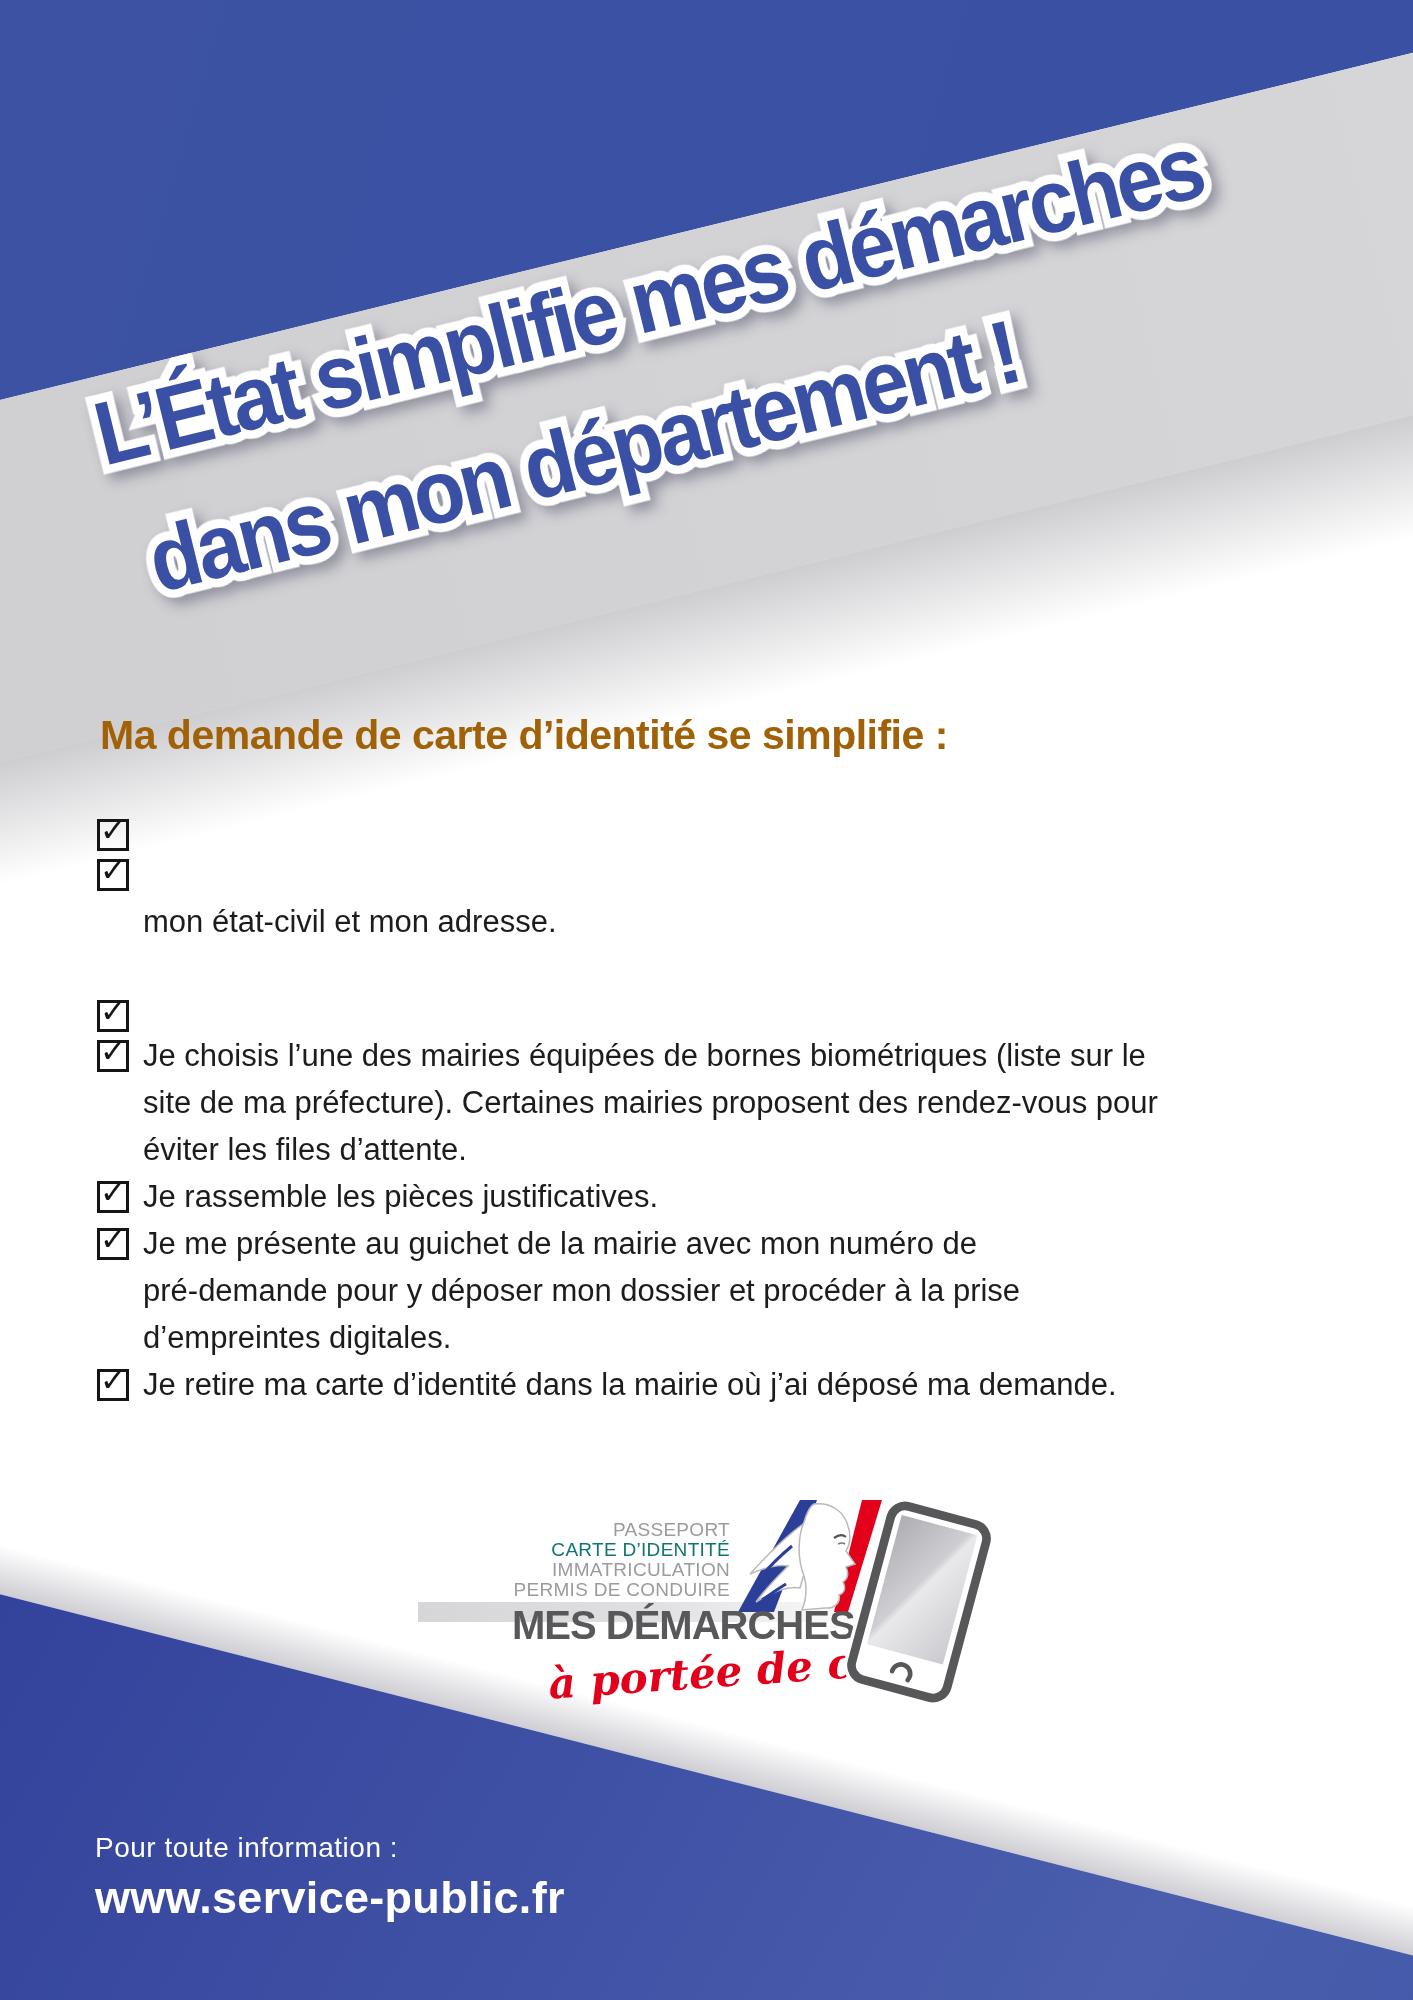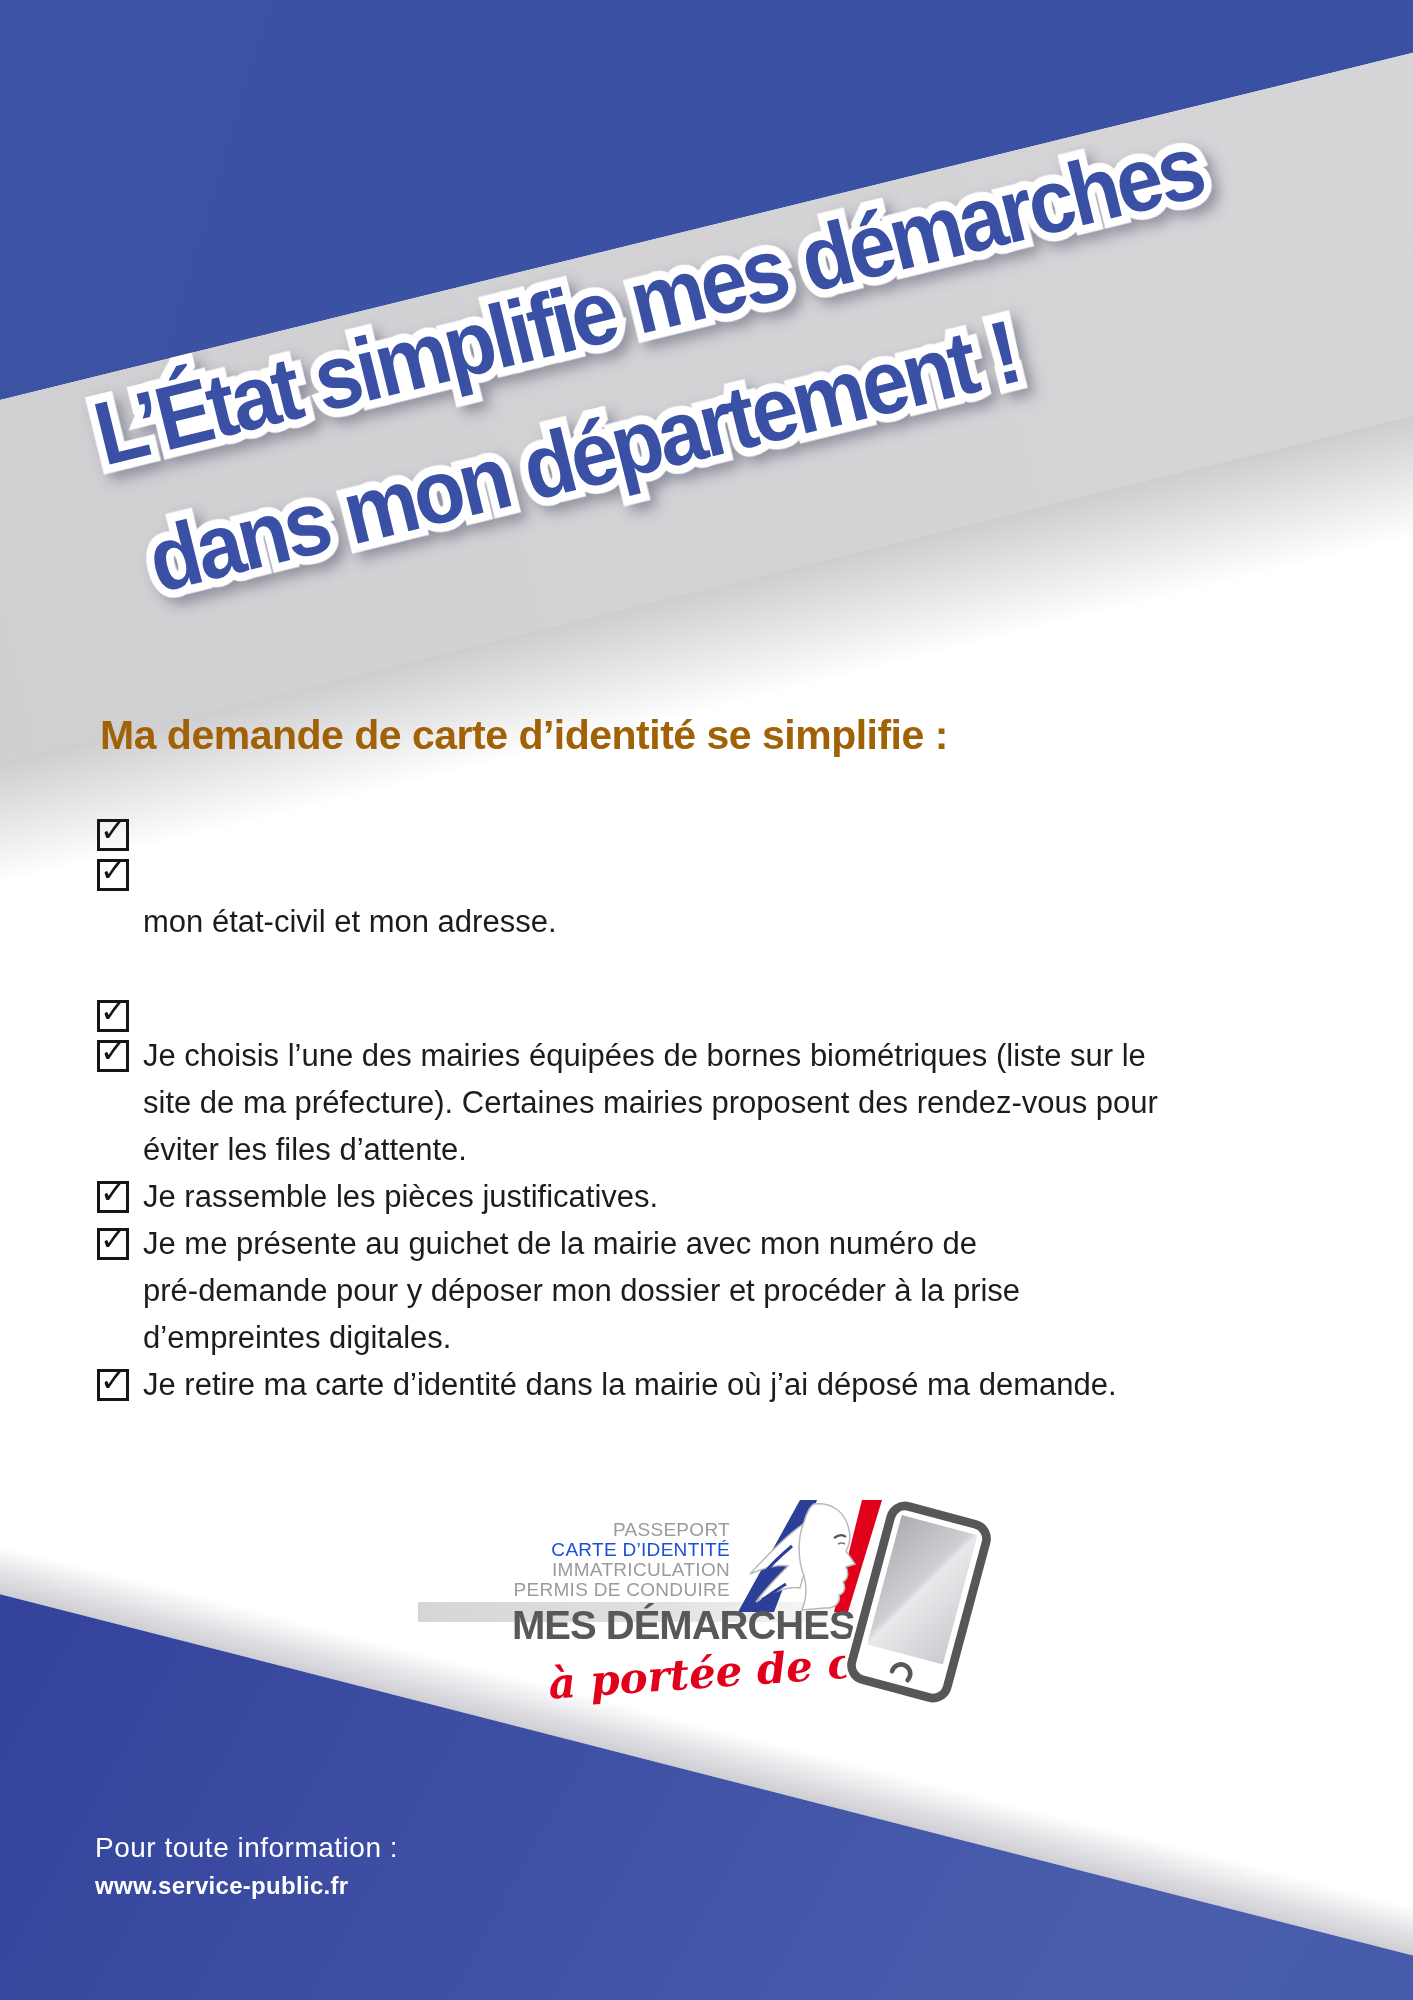--- a/index.html
+++ b/index.html
@@ -34,36 +34,36 @@
   .txt{white-space:pre-line;}
   .blk{display:block;}
   .url{font-weight:bold;font-style:italic;}
 
   
   .brand{position:absolute;inset:0;z-index:2;}
   .strip{position:absolute;left:418px;top:1602px;width:480px;height:20px;
          background:linear-gradient(to right,#d6d6d9 0%,#e0e0e3 50%,rgba(246,246,248,0) 96%);}
   .services{position:absolute;left:420px;top:1520px;width:310px;text-align:right;
             font-size:19px;font-weight:normal;letter-spacing:0.3px;line-height:20px;color:#9b9b9e;}
-  .svc.red{color:#1d4ed8;}
+  .svc.red{color:#0f766e;}
   .marianne{position:absolute;left:722px;top:1500px;width:160px;height:112px;}
   .brand-name{position:absolute;left:512px;top:1603px;font-size:40px;font-weight:bold;
               letter-spacing:-1px;color:#58585a;}
   .tagline{position:absolute;left:548px;top:1646px;font-size:42px;font-weight:bold;font-style:italic;
            font-family:"DejaVu Serif","Liberation Serif",serif;color:#e2001a;transform:rotate(-4deg);}
   .phone{position:absolute;left:856px;top:1504px;width:126px;height:196px;transform:rotate(15deg);z-index:3;}
 
   
   .foot-rot{position:absolute;left:-100px;top:1519px;width:3000px;height:1200px;
             transform:rotate(14.35deg);transform-origin:left top;z-index:1;}
   .fr-shadow{height:48px;background:linear-gradient(to bottom,rgba(255,255,255,0) 0%,rgba(90,90,110,0.30) 100%);}
   .fr-blue{height:1152px;background:linear-gradient(105deg,#31409a 0%,#4a5ead 40%,#3b4fa5 75%,#33429c 100%);}
   .foot-text{position:absolute;left:95px;top:1800px;z-index:3;color:#ffffff;margin-top:32px;}
   .foot-label{font-size:28px;letter-spacing:0.5px;}
-  .foot-url{font-size:24px;font-weight:bold;margin-top:8px;letter-spacing:0.3px;}
+  .foot-url{font-size:45px;font-weight:bold;margin-top:8px;letter-spacing:0.3px;}
 </style>
 </head>
 <body>
 
 <div class="page">
 
   <header class="hero">
     <div class="hero-rot">
       <div class="hb-blue"></div>
       <div class="hb-band"></div>

